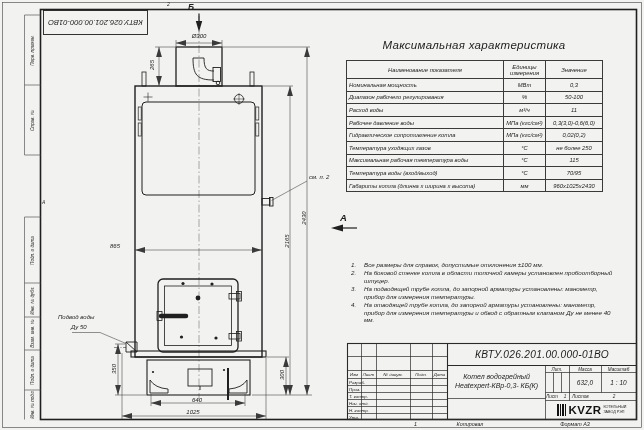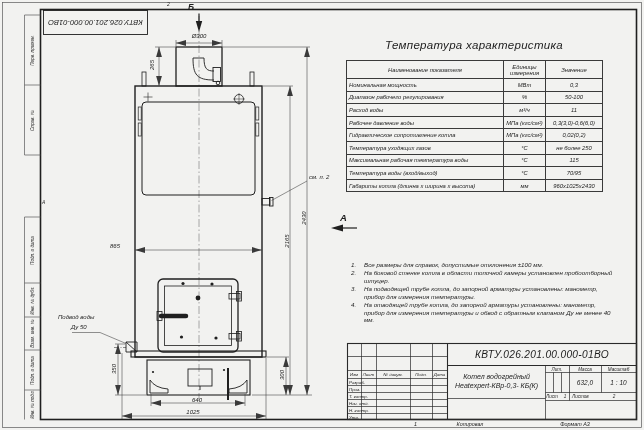--- a/index.html
+++ b/index.html
@@ -251,21 +251,21 @@
   <div class="t c dimlbl rot" style="left:295px;top:215px;width:18px">2430</div>
   <div class="t c dimlbl rot" style="left:274px;top:372px;width:16px">300</div>
   <div class="t c dimlbl rot" style="left:106px;top:366px;width:16px">350</div>
   <div class="t c dimlbl" style="left:174px;top:396.5px;width:46px">640</div>
   <div class="t c dimlbl" style="left:170px;top:409px;width:46px">1025</div>
   <div class="t" style="left:309px;top:174px;font-size:6px">см. п. 2</div>
   <div class="t" style="left:340px;top:213px;font-size:9.5px;font-weight:bold">А</div>
   <div class="t" style="left:58px;top:314px;font-size:6px">Подвод воды</div>
   <div class="t" style="left:71px;top:324px;font-size:6px">Ду 50</div>
 
-  <div class="spec-title">Температура характеристика</div>
+  <div class="spec-title">Максимальная характеристика</div>
   <table class="spec">
     <colgroup>
         <col style="width:157px">
         <col style="width:42px">
         <col style="width:57px">
       </colgroup>
     <thead>
       <tr>
         <th>Наименование показателя</th>
         <th>Единицы измерения</th>
@@ -363,18 +363,26 @@
   <div class="lmslbl" style="left:569px;top:365.5px;width:32px">Масса</div>
   <div class="lmslbl" style="left:601px;top:365.5px;width:35px">Масштаб</div>
   <div class="lmsval" style="left:569px;top:373px;width:32px;height:19px">632,0</div>
   <div class="lmsval" style="left:601px;top:373px;width:35px;height:19px">1 : 10</div>
 
   <div class="lmslbl" style="left:546px;top:393px;width:14px;justify-content:flex-start">Лист</div>
   <div class="lmslbl" style="left:561px;top:393px;width:8px">1</div>
   <div class="lmslbl" style="left:572px;top:393px;width:22px;justify-content:flex-start">Листов</div>
   <div class="lmslbl" style="left:608px;top:393px;width:12px">2</div>
 
+  <div class="logo">
+    <span class="mark"></span>
+    <span class="word">KVZR</span>
+    <span class="cap">
+      <span style="display:block">КОТЕЛЬНЫЙ</span>
+      <span style="display:block">ЗАВОД РЭП</span>
+    </span>
+  </div>
 
   <div class="t footer" style="left:414px;top:421.5px">1</div>
   <div class="t footer c" style="left:440px;top:421.5px;width:60px">Копировал</div>
   <div class="t footer c" style="left:545px;top:421.5px;width:60px">Формат А3</div>
 
 </div>
 
 </body></html>

